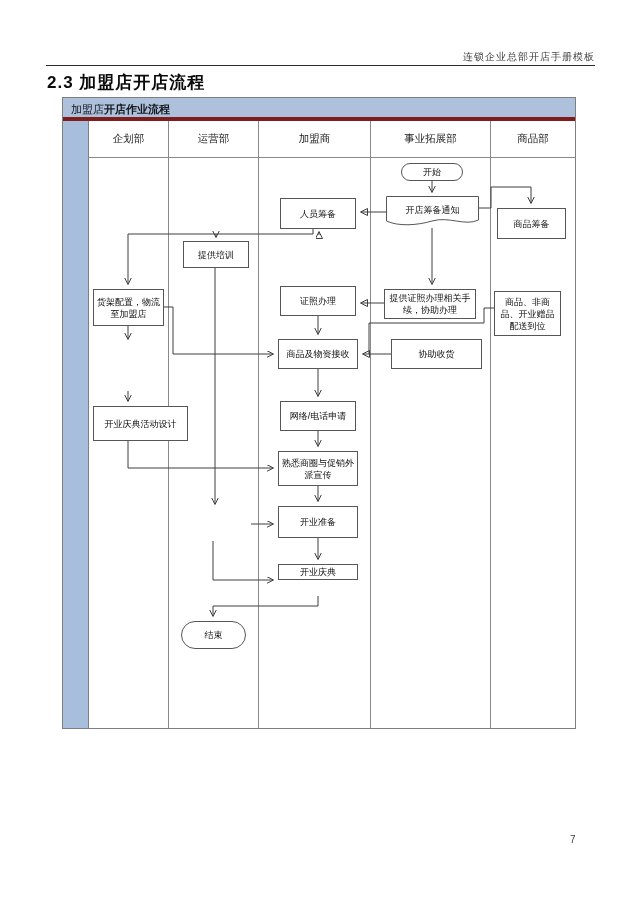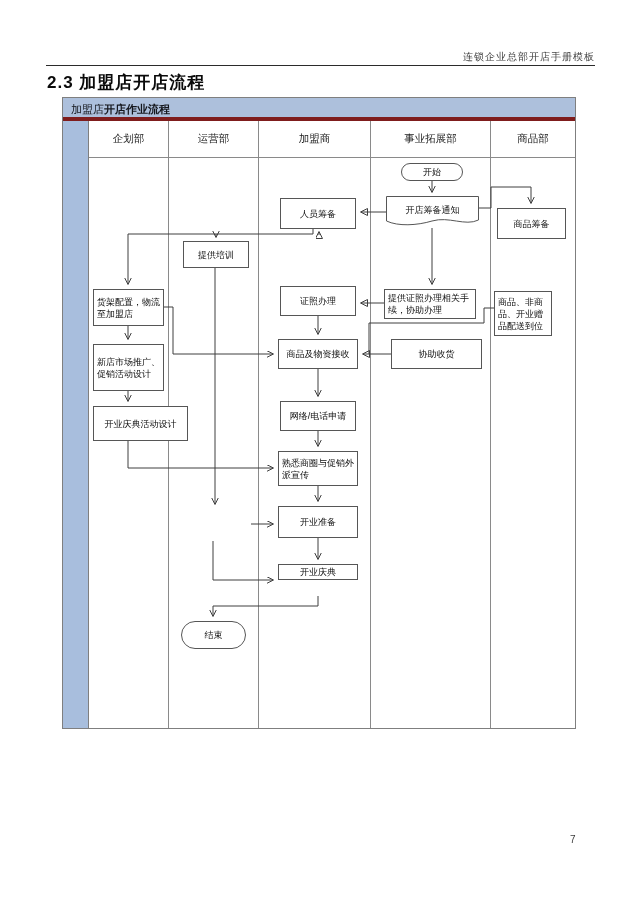--- a/index.html
+++ b/index.html
@@ -45,21 +45,21 @@
   .lane{border-right:1px solid #8a8a8a;box-sizing:border-box;flex:none;}
   .lane:last-child{border-right:none;flex:1;}
   .lane-header{
     height:37px;border-bottom:1px solid #8a8a8a;box-sizing:border-box;
     display:flex;align-items:center;justify-content:center;
     font-size:10.5px;color:#1c1c1c;
   }
   
   .node{
     position:absolute;box-sizing:border-box;
-    display:flex;align-items:center;justify-content:center;text-align:left;
+    display:flex;align-items:center;justify-content:center;text-align:center;
     font-size:9px;line-height:12px;color:#0d0d0d;background:#fff;
     padding:1px 3px;
   }
   .node.process{border:1px solid #565656;}
   .node.terminator{border:1px solid #565656;border-radius:14px;}
   .node.document{background:transparent;padding-bottom:6px;}
   .doc-shape{position:absolute;left:0;top:0;}
   .node .lbl{position:relative;z-index:1;}
   
   .connectors{position:absolute;left:0;top:0;pointer-events:none;}
@@ -156,27 +156,24 @@
   </div>
 
   <div class="node process" style="left:217px;top:188px;width:76px;height:30px">
     <span class="lbl">证照办理</span>
   </div>
 
   <div class="node process" style="left:321px;top:191px;width:92px;height:30px">
     <span class="lbl">提供证照办理相关手续，协助办理</span>
   </div>
 
-  <div class="node process" style="left:431px;top:193px;width:58px;height:45px">
+  <div class="node process" style="left:431px;top:193px;width:67px;height:45px">
     <span class="lbl">商品、非商品、开业赠品配送到位</span>
   </div>
 
-  <div class="node process" style="left:30px;top:246px;width:71px;height:47px">
-    <span class="lbl">新店市场推广、促销活动设计</span>
-  </div>
 
   <div class="node process" style="left:215px;top:241px;width:80px;height:30px">
     <span class="lbl">商品及物资接收</span>
   </div>
 
   <div class="node process" style="left:328px;top:241px;width:91px;height:30px">
     <span class="lbl">协助收货</span>
   </div>
 
   <div class="node process" style="left:217px;top:303px;width:76px;height:30px">

